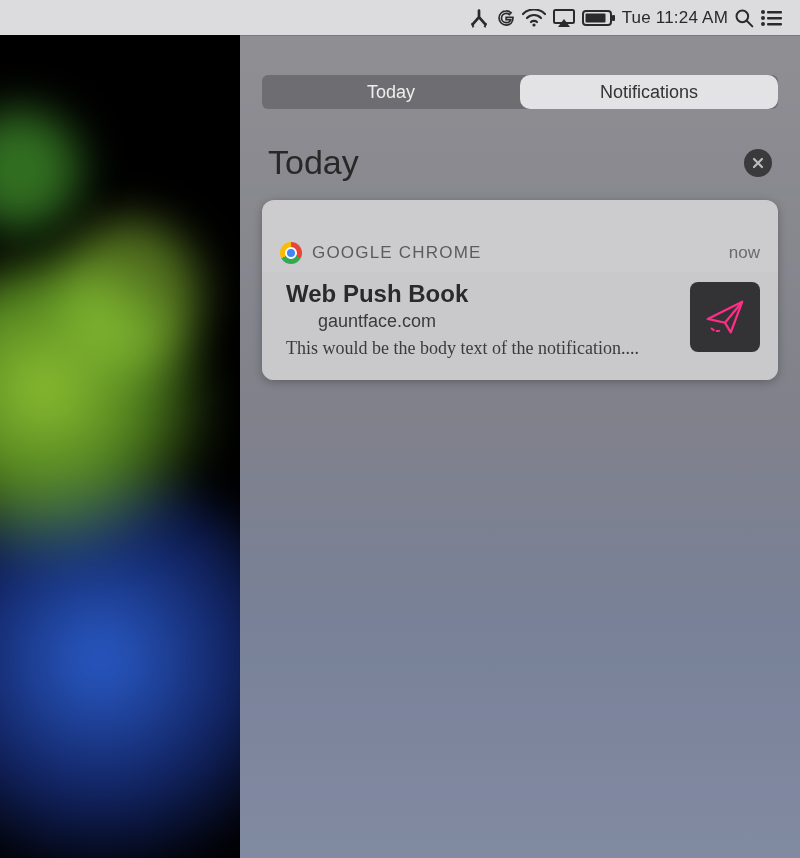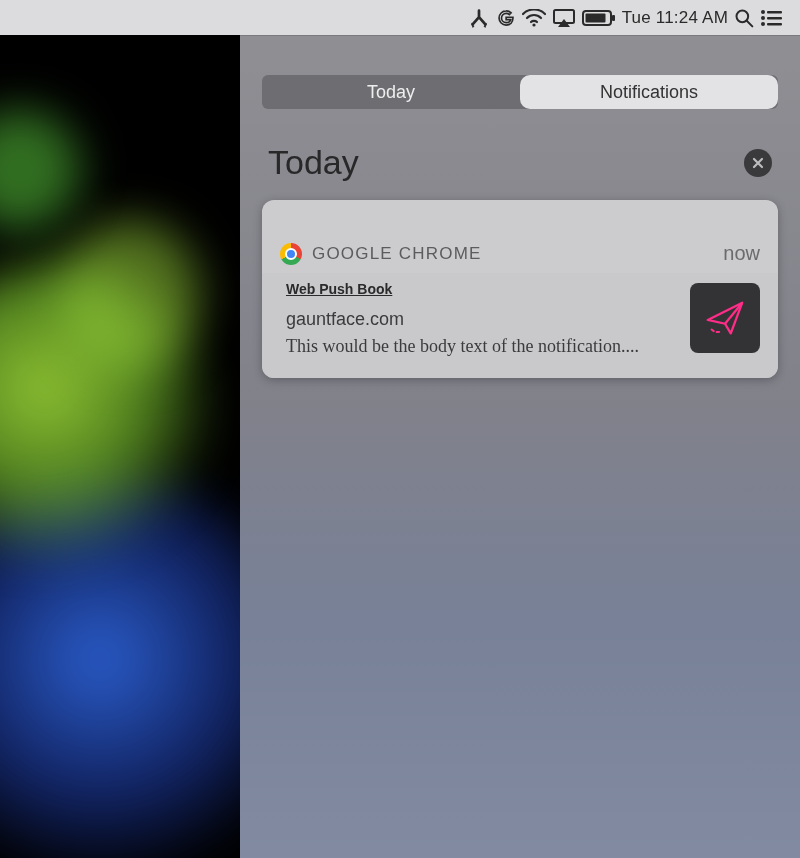--- a/index.html
+++ b/index.html
@@ -120,32 +120,32 @@
     .chrome-icon .ring {
       position:absolute; inset:0; border-radius:50%;
       background: conic-gradient(#e94435 0 120deg, #34a853 120deg 240deg, #fabb05 240deg 360deg);
     }
     .chrome-icon .center {
       position:absolute; left:5px; top:5px; width:12px; height:12px;
       border-radius:50%; background:#4285f4; border:2px solid #fff;
     }
     .app-name { font-size: 17px; letter-spacing: 1.2px; color:#5c5c5e; font-weight:400; }
     .spacer { flex: 1; }
-    .time-ago { font-size: 20px; color:#6b6b6d; }
+    .time-ago { font-size: 17px; color:#6b6b6d; }
 
     .card-body {
       display: flex;
       align-items: flex-start;
       gap: 18px;
       padding: 8px 18px 20px 24px;
       background: rgba(200,200,203,0.78);
     }
     .card-text { flex: 1; min-width: 0; }
-    .card-title { font-size: 14px; font-weight: 600; color: #2a2a2a; margin-bottom: 12px; text-decoration: underline; }
-    .card-domain { font-size: 18px; color: #3b3b3d; margin-bottom: 4px; }
+    .card-title { font-size: 24px; font-weight: 600; color: #2a2a2a; margin-bottom: 3px; }
+    .card-domain { font-size: 18px; color: #3b3b3d; margin-bottom: 4px; margin-left: 32px; }
     .card-message { font-size: 18px; color: #3b3b3d; line-height: 1.35; font-family: Liberation Serif, serif; }
 
     .card-thumb {
       flex: 0 0 70px;
       width: 70px; height: 70px;
       border-radius: 8px;
       background: #333335;
       display:flex; align-items:center; justify-content:center;
       margin-top: 2px;
     }

